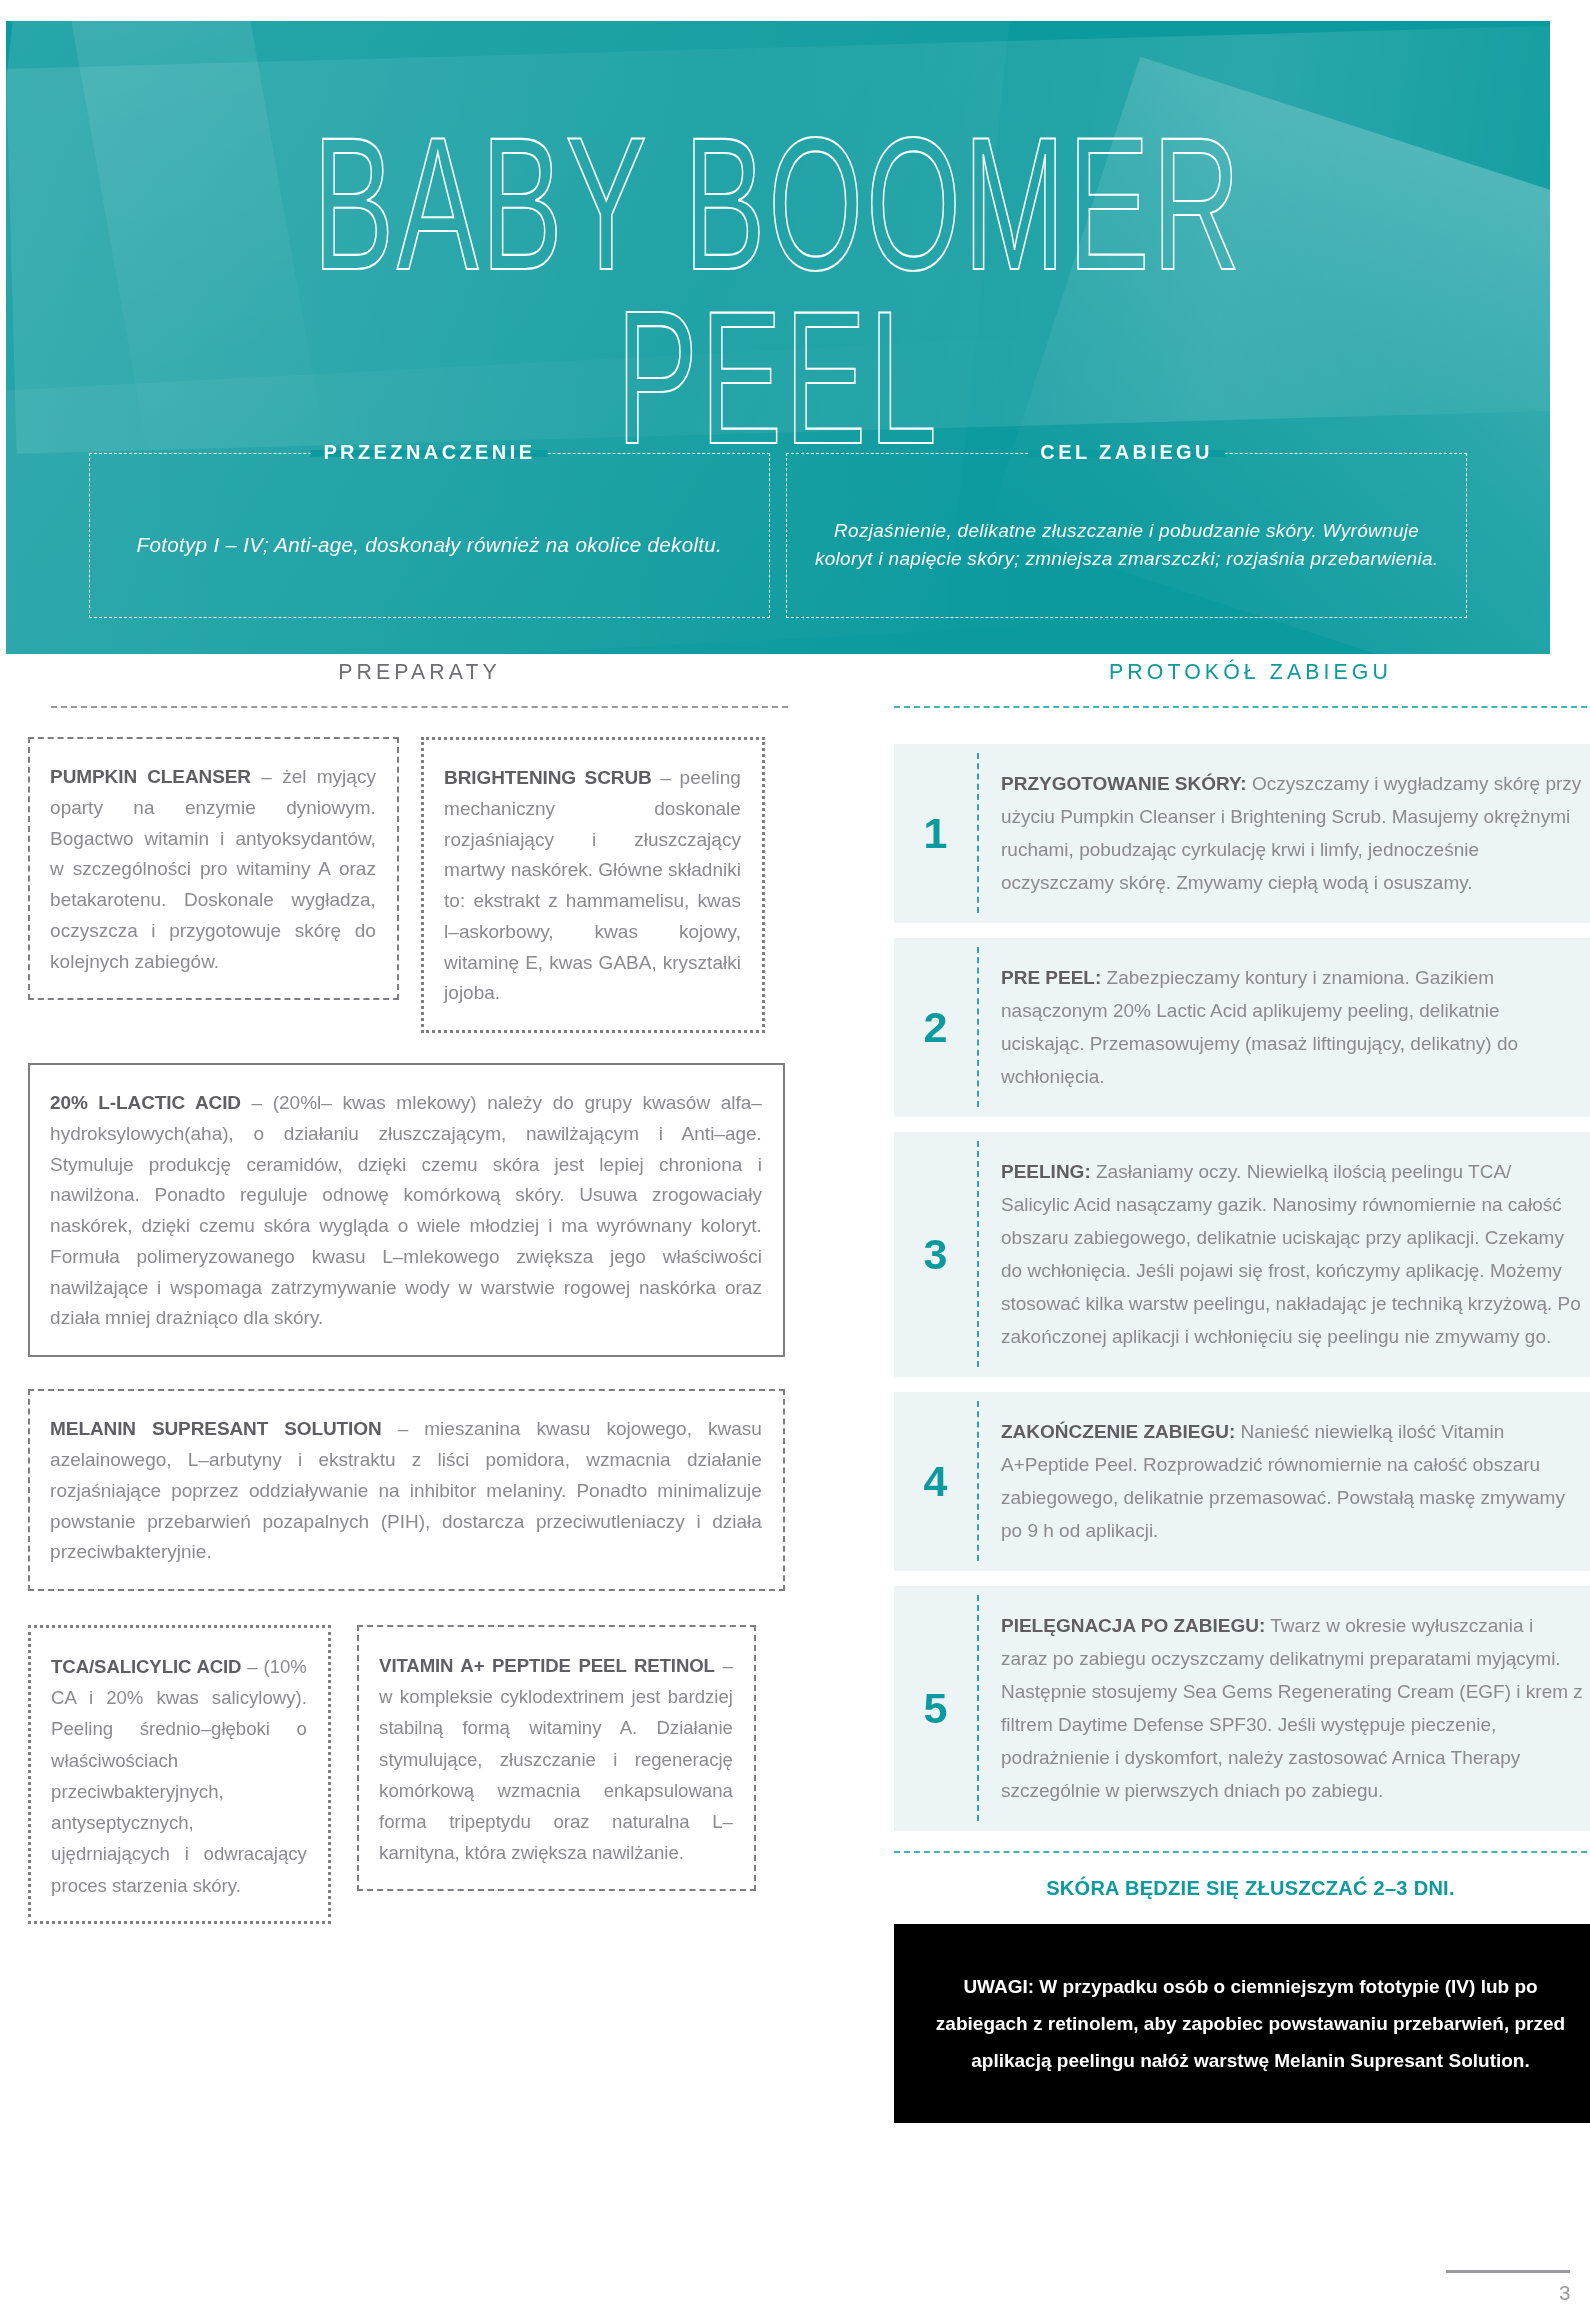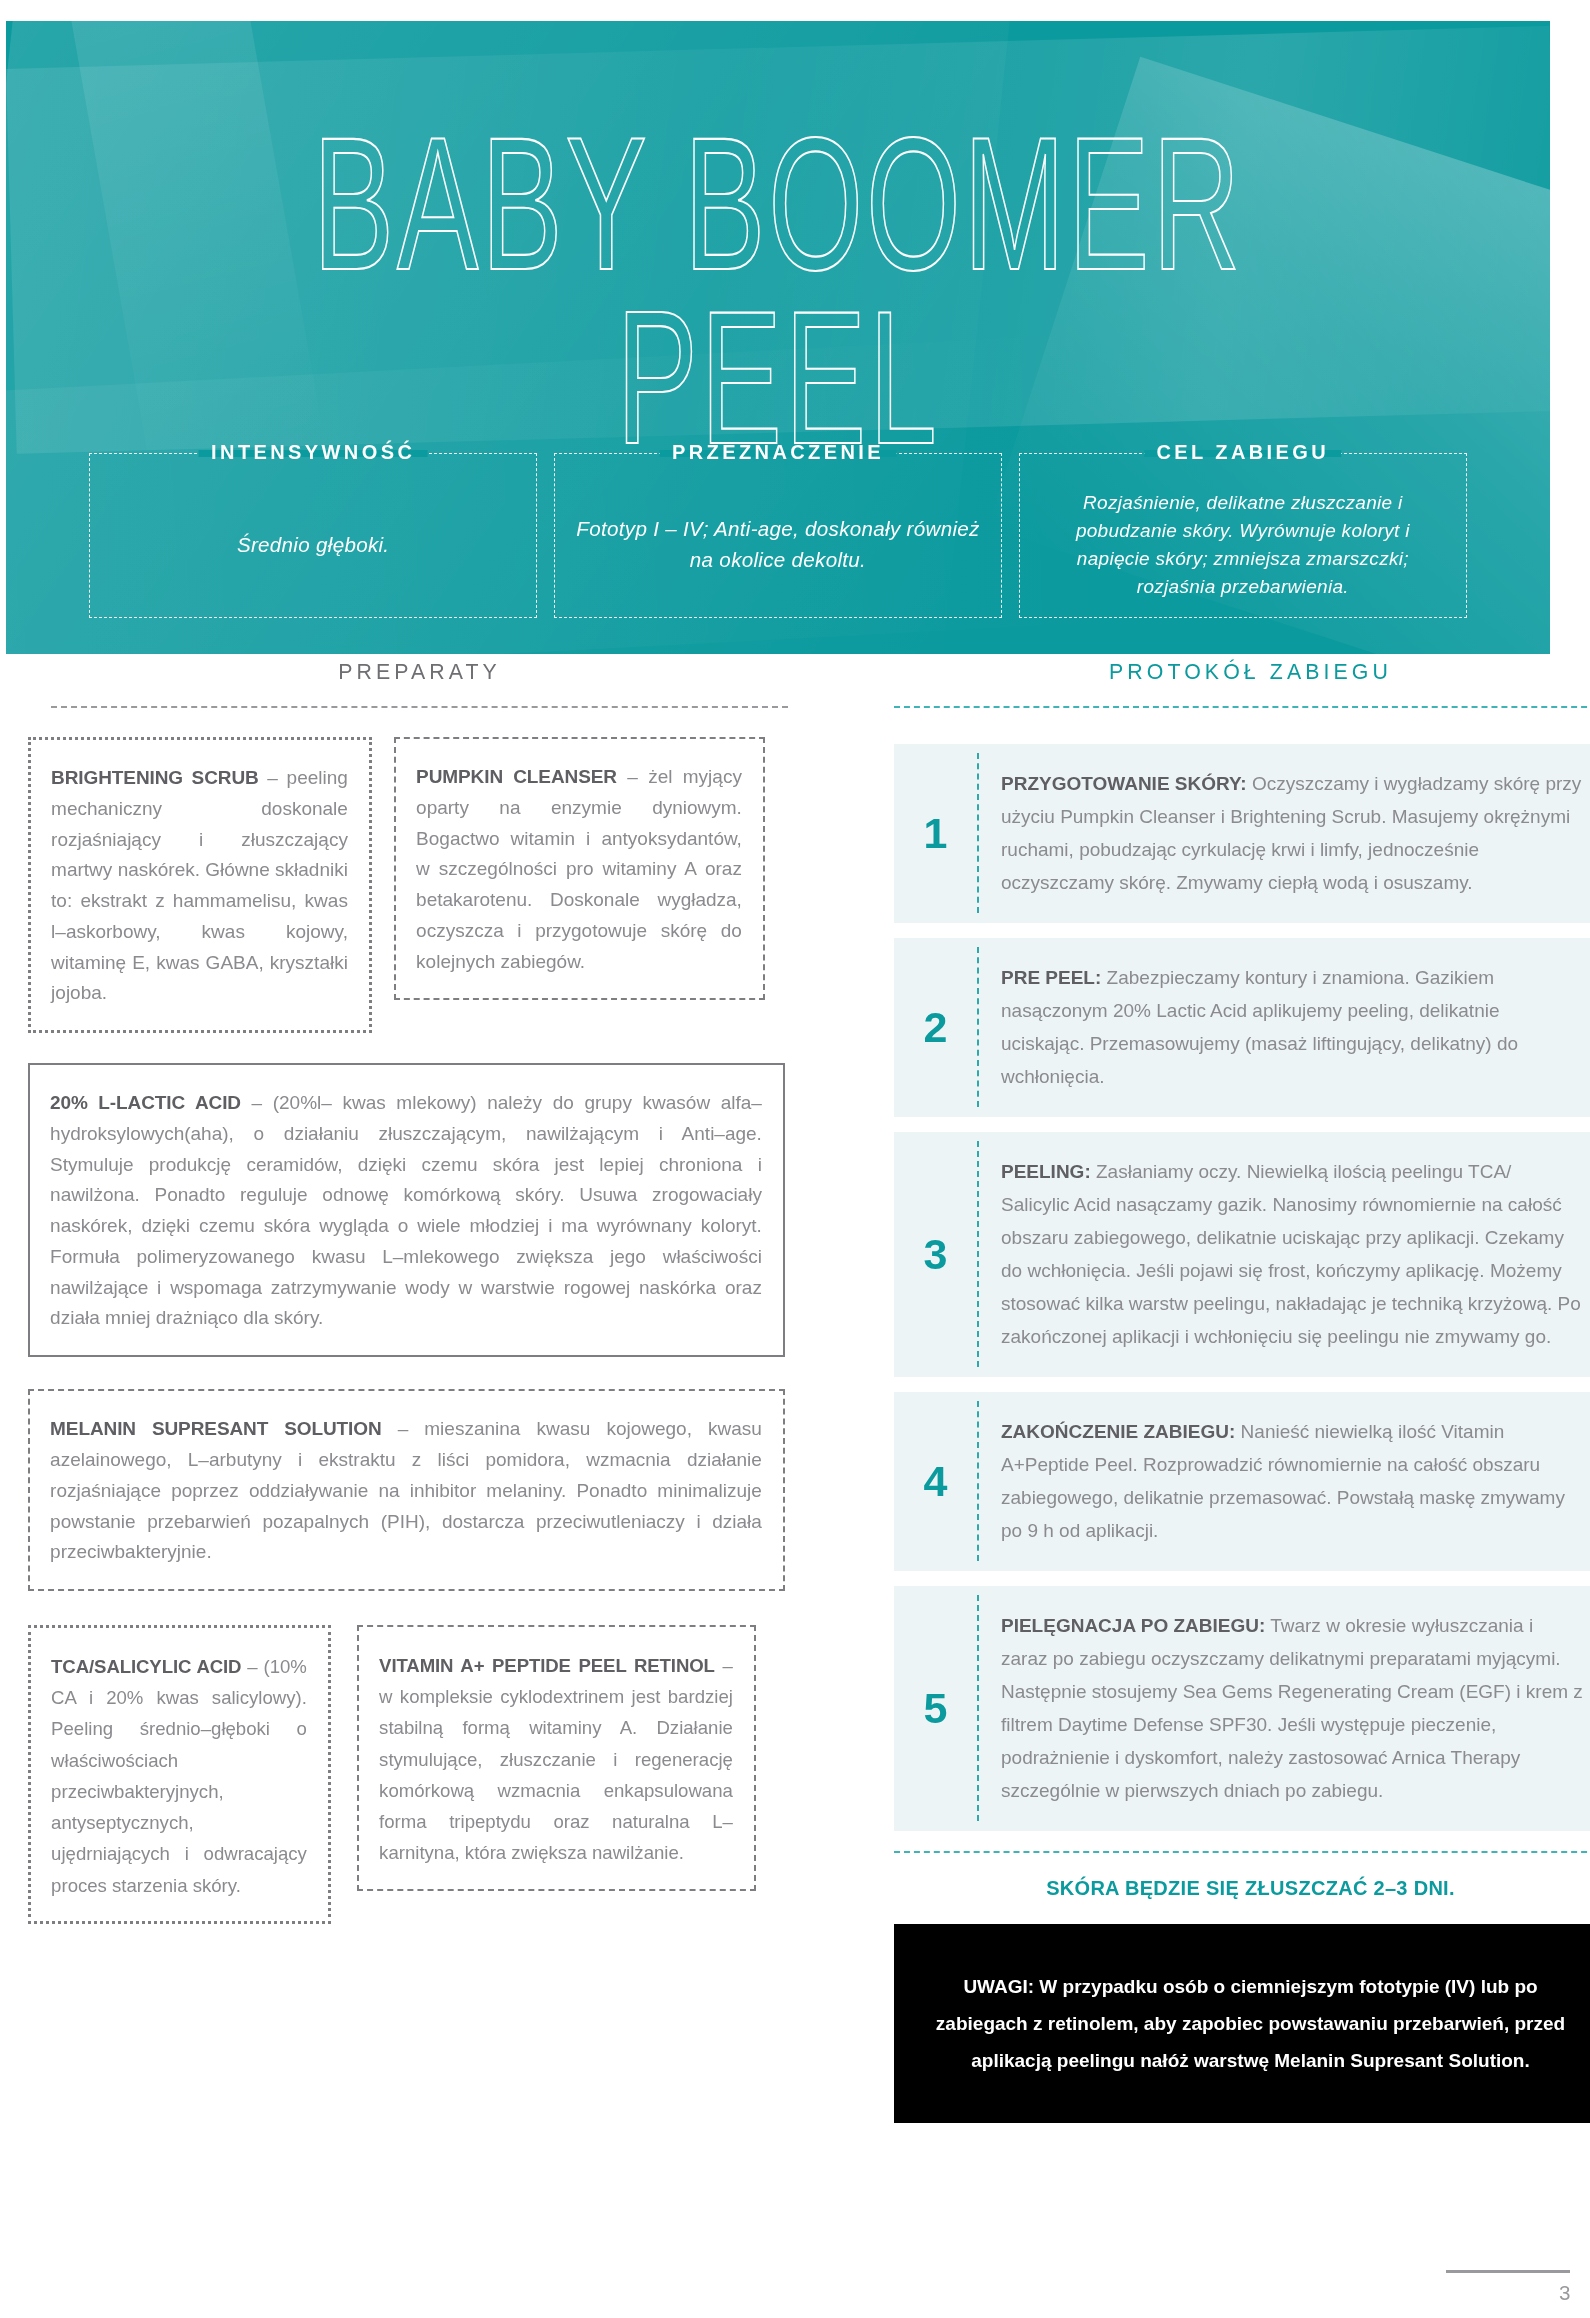--- a/index.html
+++ b/index.html
@@ -266,46 +266,42 @@
   <div class="hero-shape sh-c"></div>
   <div class="hero-shape sh-d"></div>
 
   <div class="hero-title">
     <span class="ln">BABY BOOMER</span>
     <span class="ln">PEEL</span>
   </div>
 
   <div class="meta-row">
     <div class="meta-col">
-      <span class="cap">INTENSYWNOŚĆ</span>
-      <div class="body">Średnio głęboki.</div>
-    </div>
-    <div class="meta-col">
       <span class="cap">PRZEZNACZENIE</span>
       <div class="body">Fototyp I – IV; Anti-age, doskonały również na okolice dekoltu.</div>
     </div>
     <div class="meta-col wide">
       <span class="cap">CEL ZABIEGU</span>
       <div class="body">Rozjaśnienie, delikatne złuszczanie i pobudzanie skóry. Wyrównuje koloryt i napięcie skóry; zmniejsza zmarszczki; rozjaśnia przebarwienia.</div>
     </div>
   </div>
 </div>
 
 <div class="cols">
 
   <div class="col-left">
     <div class="sec-head">PREPARATY</div>
     <div class="sec-rule"></div>
 
     <div class="prep-grid">
+      <div class="box dash prep-a">
+        <p><b>PUMPKIN CLEANSER</b><span> – żel myjący oparty na enzymie dyniowym. Bogactwo witamin i antyoksydantów, w szczególności pro witaminy A oraz betakarotenu. Doskonale wygładza, oczyszcza i przygotowuje skórę do kolejnych zabiegów.</span></p>
+      </div>
       <div class="box dot prep-b">
         <p><b>BRIGHTENING SCRUB</b><span> – peeling mechaniczny doskonale rozjaśniający i złuszczający martwy naskórek. Główne składniki to: ekstrakt z hammamelisu, kwas l–askorbowy, kwas kojowy, witaminę E, kwas GABA, kryształki jojoba.</span></p>
-      </div>
-      <div class="box dash prep-a">
-        <p><b>PUMPKIN CLEANSER</b><span> – żel myjący oparty na enzymie dyniowym. Bogactwo witamin i antyoksydantów, w szczególności pro witaminy A oraz betakarotenu. Doskonale wygładza, oczyszcza i przygotowuje skórę do kolejnych zabiegów.</span></p>
       </div>
     </div>
 
     <div class="box solid lactic">
       <p><b>20% L-LACTIC ACID</b><span> – (20%l– kwas mlekowy) należy do grupy kwasów alfa–hydroksylowych(aha), o działaniu złuszczającym, nawilżającym i Anti–age. Stymuluje produkcję ceramidów, dzięki czemu skóra jest lepiej chroniona i nawilżona. Ponadto reguluje odnowę komórkową skóry. Usuwa zrogowaciały naskórek, dzięki czemu skóra wygląda o wiele młodziej i ma wyrównany koloryt. Formuła polimeryzowanego kwasu L–mlekowego zwiększa jego właściwości nawilżające i wspomaga zatrzymywanie wody w warstwie rogowej naskórka oraz działa mniej drażniąco dla skóry.</span></p>
     </div>
 
     <div class="box dash melanin">
       <p><b>MELANIN SUPRESANT SOLUTION</b><span> – mieszanina kwasu kojowego, kwasu azelainowego, L–arbutyny i ekstraktu z liści pomidora, wzmacnia działanie rozjaśniające poprzez oddziaływanie na inhibitor melaniny. Ponadto minimalizuje powstanie przebarwień pozapalnych (PIH), dostarcza przeciwutleniaczy i działa przeciwbakteryjnie.</span></p>
     </div>

